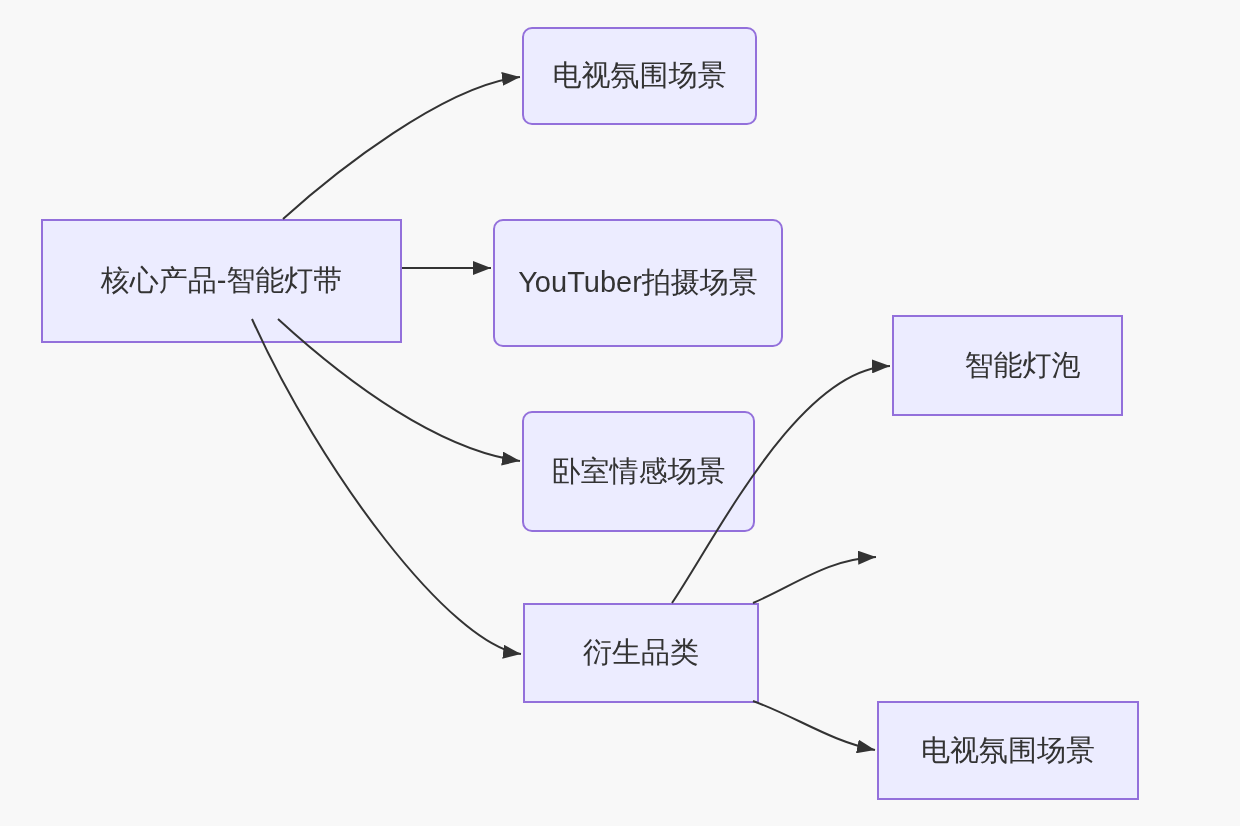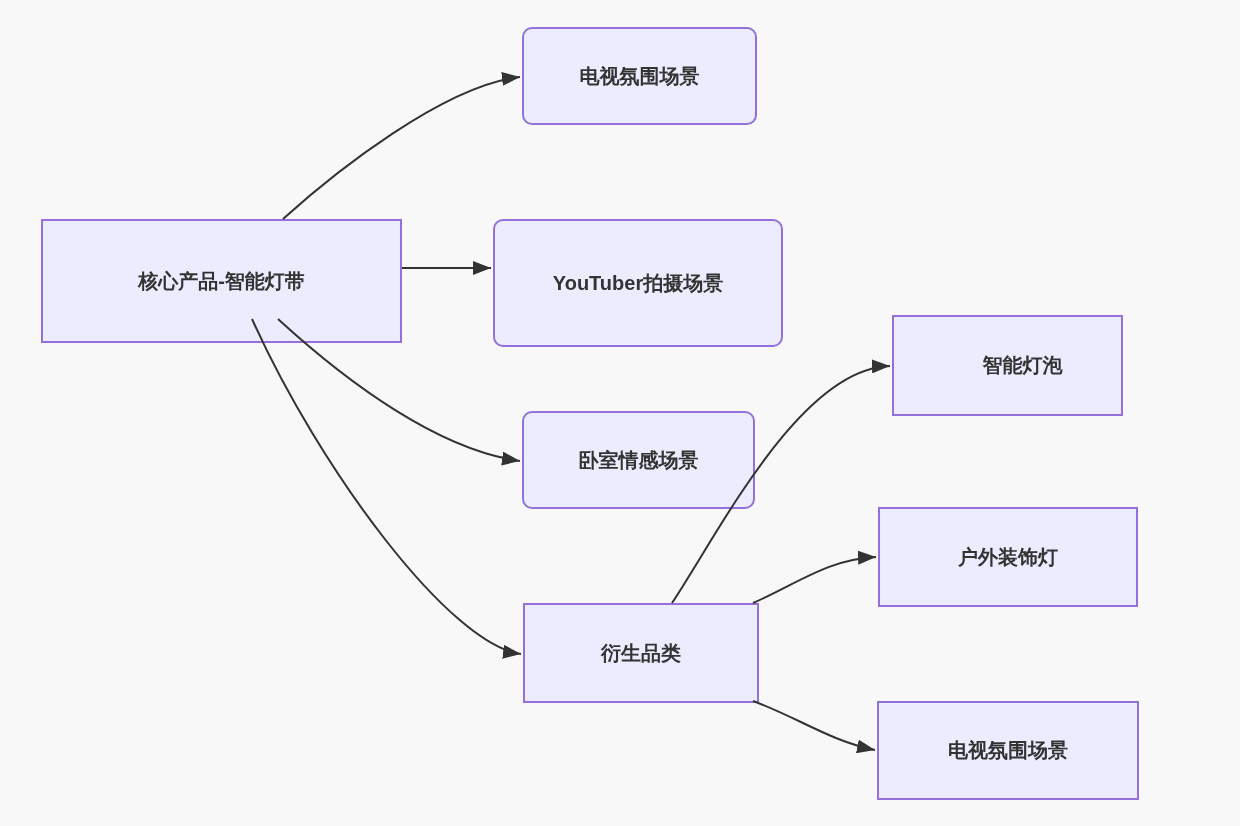--- a/index.html
+++ b/index.html
@@ -32,33 +32,33 @@
   .node {
     position: absolute;
     z-index: 1;
     box-sizing: border-box;
     display: flex;
     align-items: center;
     justify-content: center;
     background: #ececff;
     border: 2px solid #9370db;
     color: #333333;
-    font-size: 20px;
-    font-weight: 700;
+    font-size: 29px;
+    font-weight: 400;
     white-space: nowrap;
     text-align: center;
   }
   .node.rounded {
     border-radius: 10px;
   }
   
   #node-core       { left: 41px;  top: 219px; width: 361px; height: 124px; }
   #node-tv         { left: 522px; top: 27px;  width: 235px; height: 98px;  }
   #node-youtuber   { left: 493px; top: 219px; width: 290px; height: 128px; }
-  #node-bedroom    { left: 522px; top: 411px; width: 233px; height: 98px;  }
+  #node-bedroom    { left: 522px; top: 411px; width: 233px; height: 121px;  }
   #node-derivative { left: 523px; top: 603px; width: 236px; height: 100px; }
   #node-bulb       { left: 892px; top: 315px; width: 231px; height: 101px; padding-left: 30px; }
   #node-outdoor    { left: 878px; top: 507px; width: 260px; height: 100px; }
   #node-floor      { left: 877px; top: 701px; width: 262px; height: 99px;  }
 </style>
 </head>
 <body>
 
 <div class="canvas">
 
@@ -94,21 +94,18 @@
   </div>
 
   <div class="node" id="node-derivative">
     <span>衍生品类</span>
   </div>
 
   <div class="node" id="node-bulb">
     <span>智能灯泡</span>
   </div>
 
-  <div class="node" id="node-outdoor">
-    <span>户外装饰灯</span>
-  </div>
 
   <div class="node" id="node-floor">
     <span>电视氛围场景</span>
   </div>
 
 </div>
 
 </body></html>

